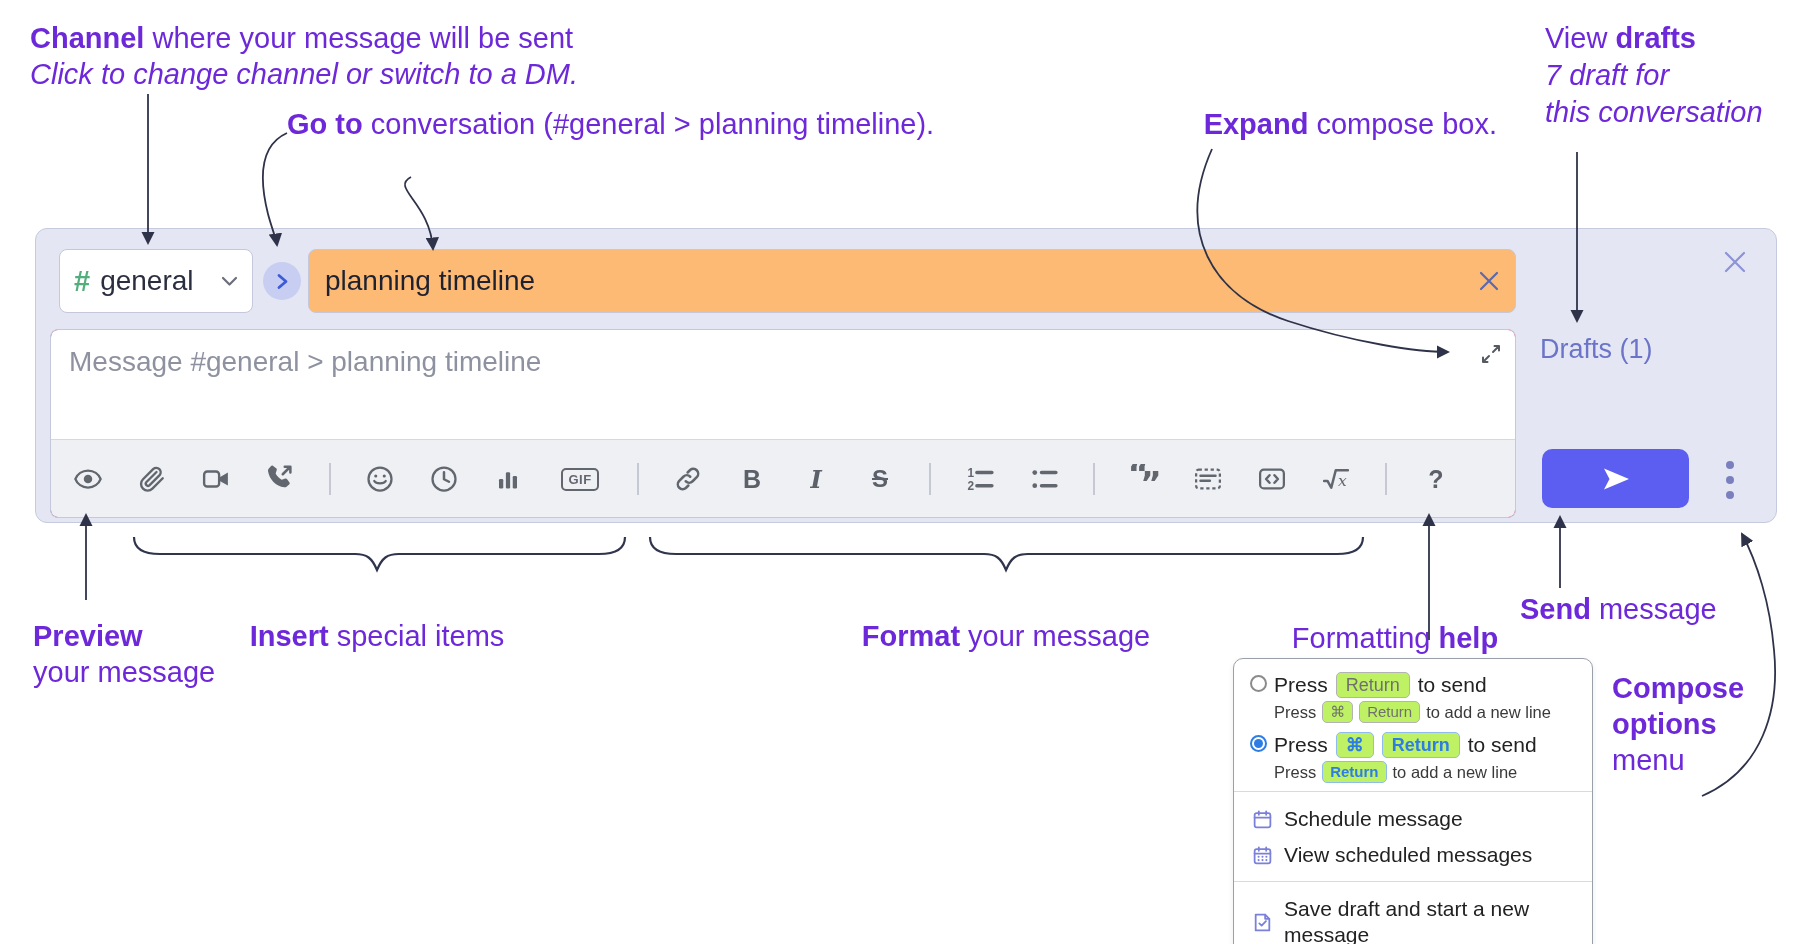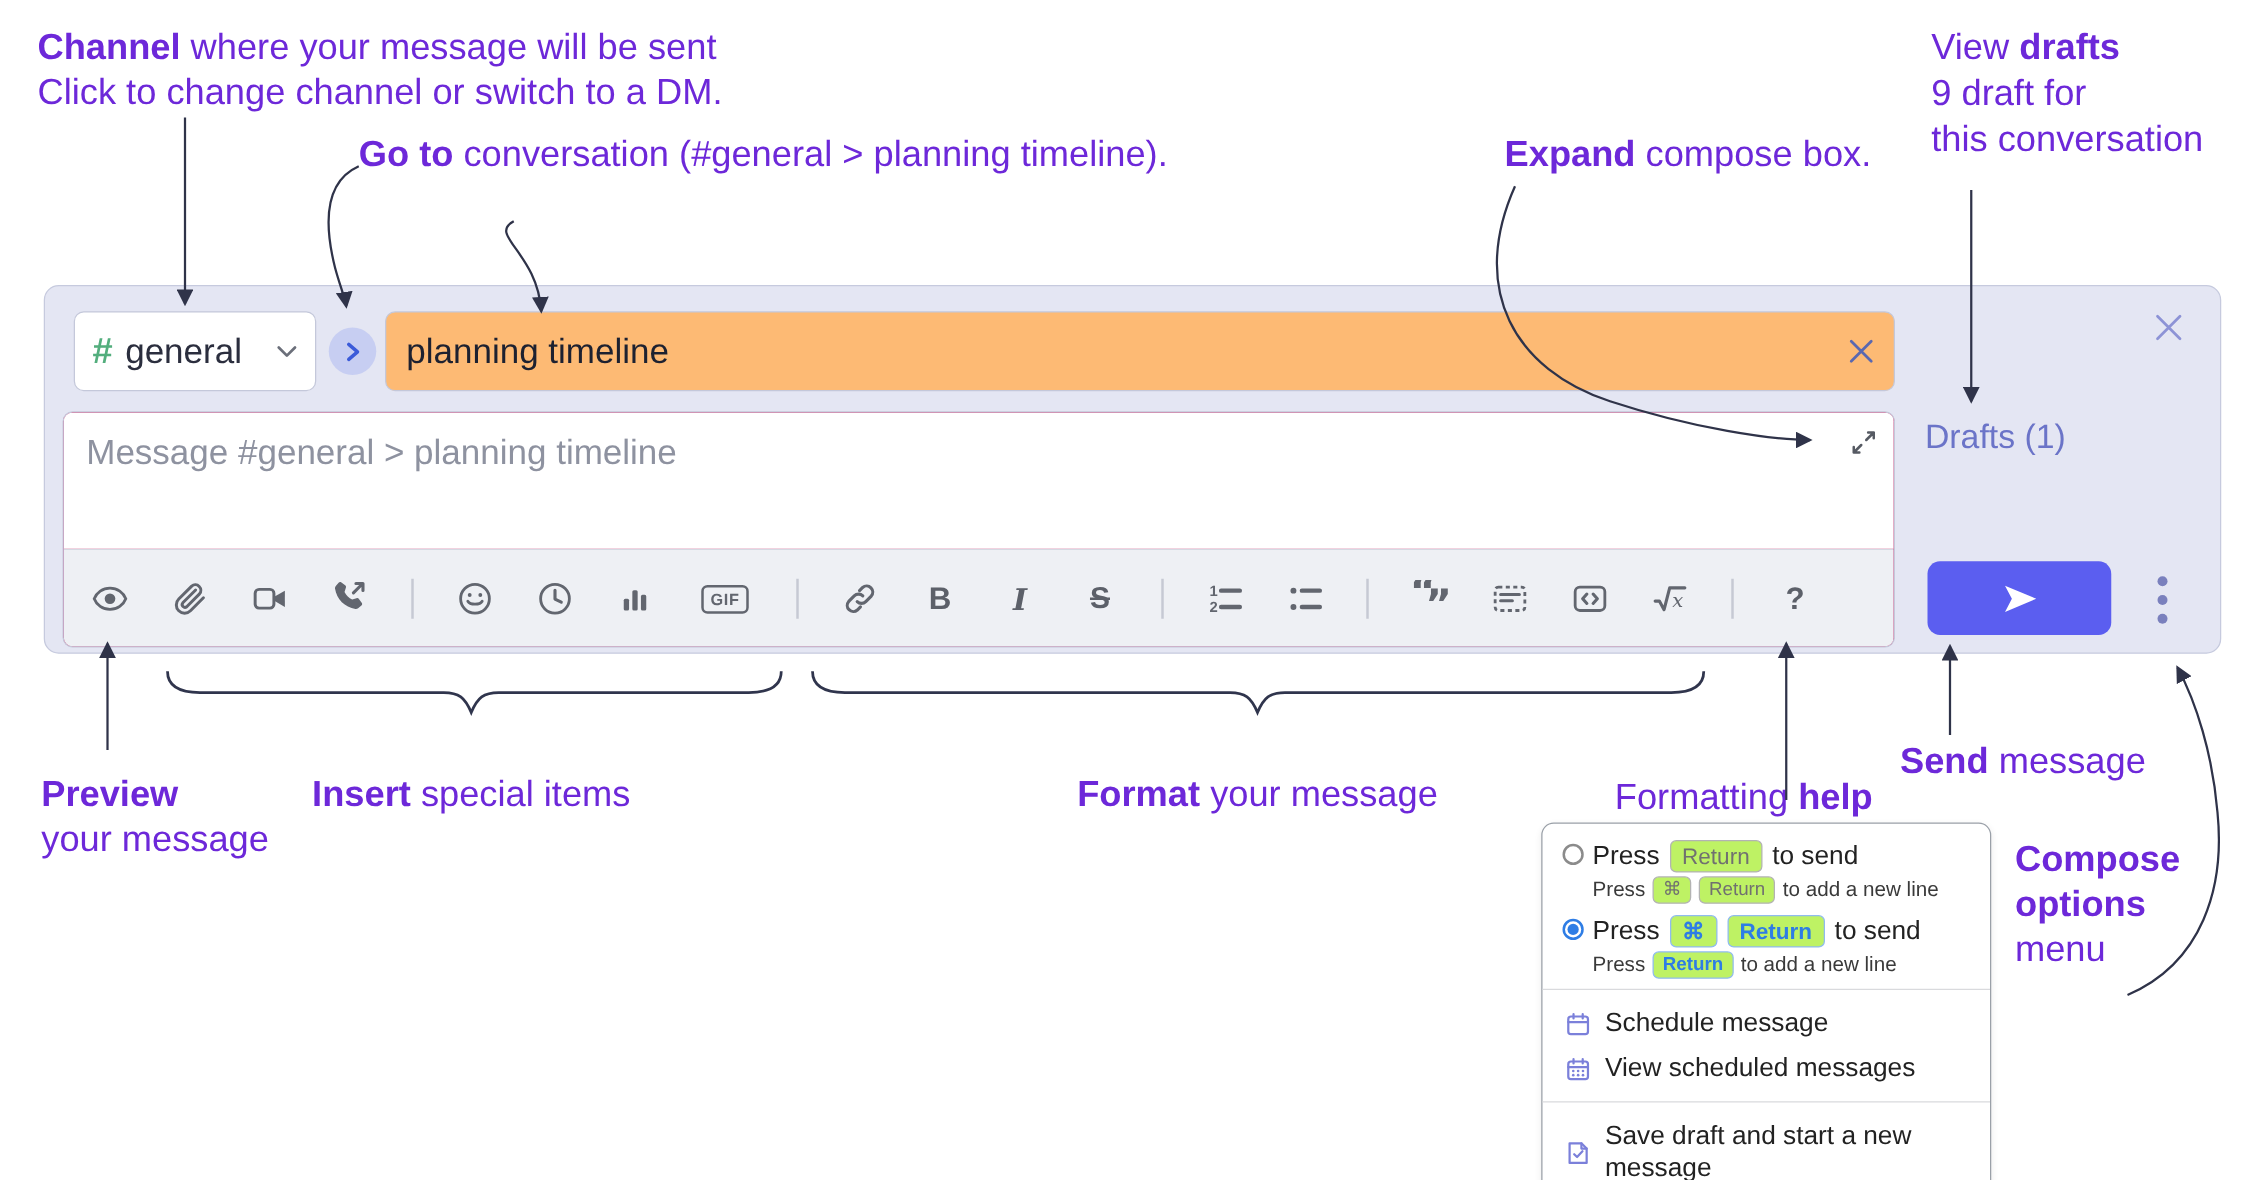--- a/index.html
+++ b/index.html
@@ -2,21 +2,21 @@
 <html><head>
 <meta charset="utf-8">
 <style>
   html,body{margin:0;padding:0;background:#fff;}
   .canvas{position:relative;width:1814px;height:944px;background:#fff;
     font-family:"Liberation Sans",sans-serif;color:#353a52;overflow:hidden;}
 
   
   .ann{position:absolute;font-size:29px;line-height:36px;color:#6d28d9;white-space:nowrap;}
   .ann .b{font-weight:700;}
-  .ann .it{}
+  .ann .it{font-style:italic;}
   .ann.center{transform:translateX(-50%);}
 
   
   .compose{position:absolute;left:35px;top:228px;width:1742px;height:295px;
     background:#e4e6f3;border:1px solid #c6cade;border-radius:12px;box-sizing:border-box;}
   .channel-btn{position:absolute;left:23px;top:20px;width:194px;height:64px;background:#fff;
     border:1px solid #c4c8da;border-radius:8px;box-sizing:border-box;display:flex;align-items:center;
     padding:0 14px;gap:10px;cursor:pointer;}
   .hash{font-size:29px;font-weight:700;color:#53ae7d;}
   .channel-name{font-size:28px;color:#2b2e3e;}
@@ -91,21 +91,21 @@
     <span class="b">Go to</span><span> conversation (#general &gt; planning timeline).</span>
   </div>
 
 
   <div class="ann" style="right:317px;top:106px;">
     <span class="b">Expand</span><span> compose box.</span>
   </div>
 
   <div class="ann" style="left:1545px;top:20px;line-height:37px;">
     <div><span>View </span><span class="b">drafts</span></div>
-    <div class="it">9 draft for</div>
+    <div class="it">7 draft for</div>
     <div class="it">this conversation</div>
   </div>
 
   <div class="compose">
 
     <div class="channel-btn">
       <span class="hash">#</span>
       <span class="channel-name">general</span>
       <span class="chev">
         <svg width="17" height="11" viewBox="0 0 17 11">

